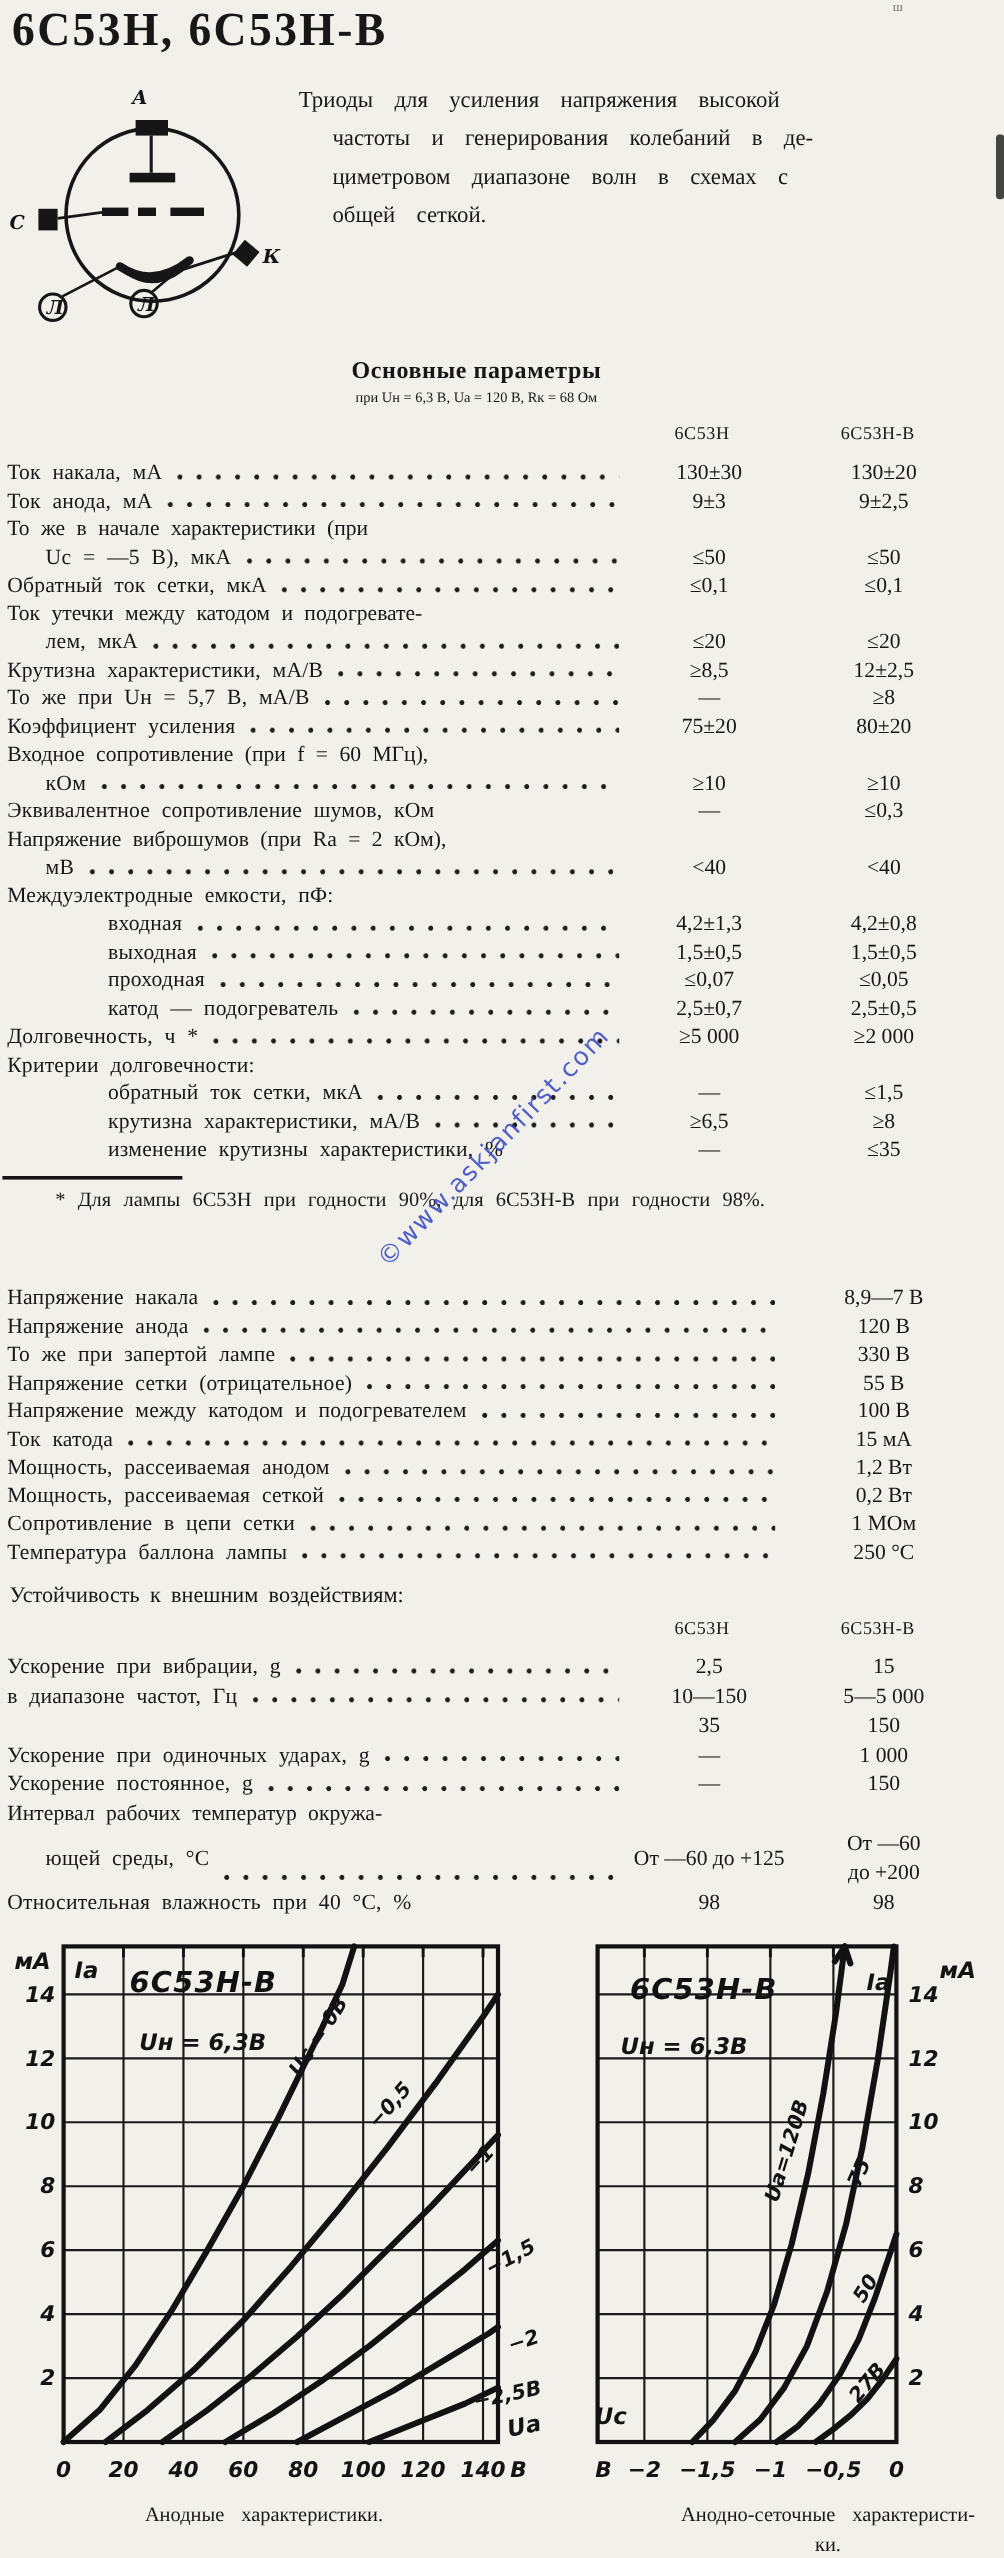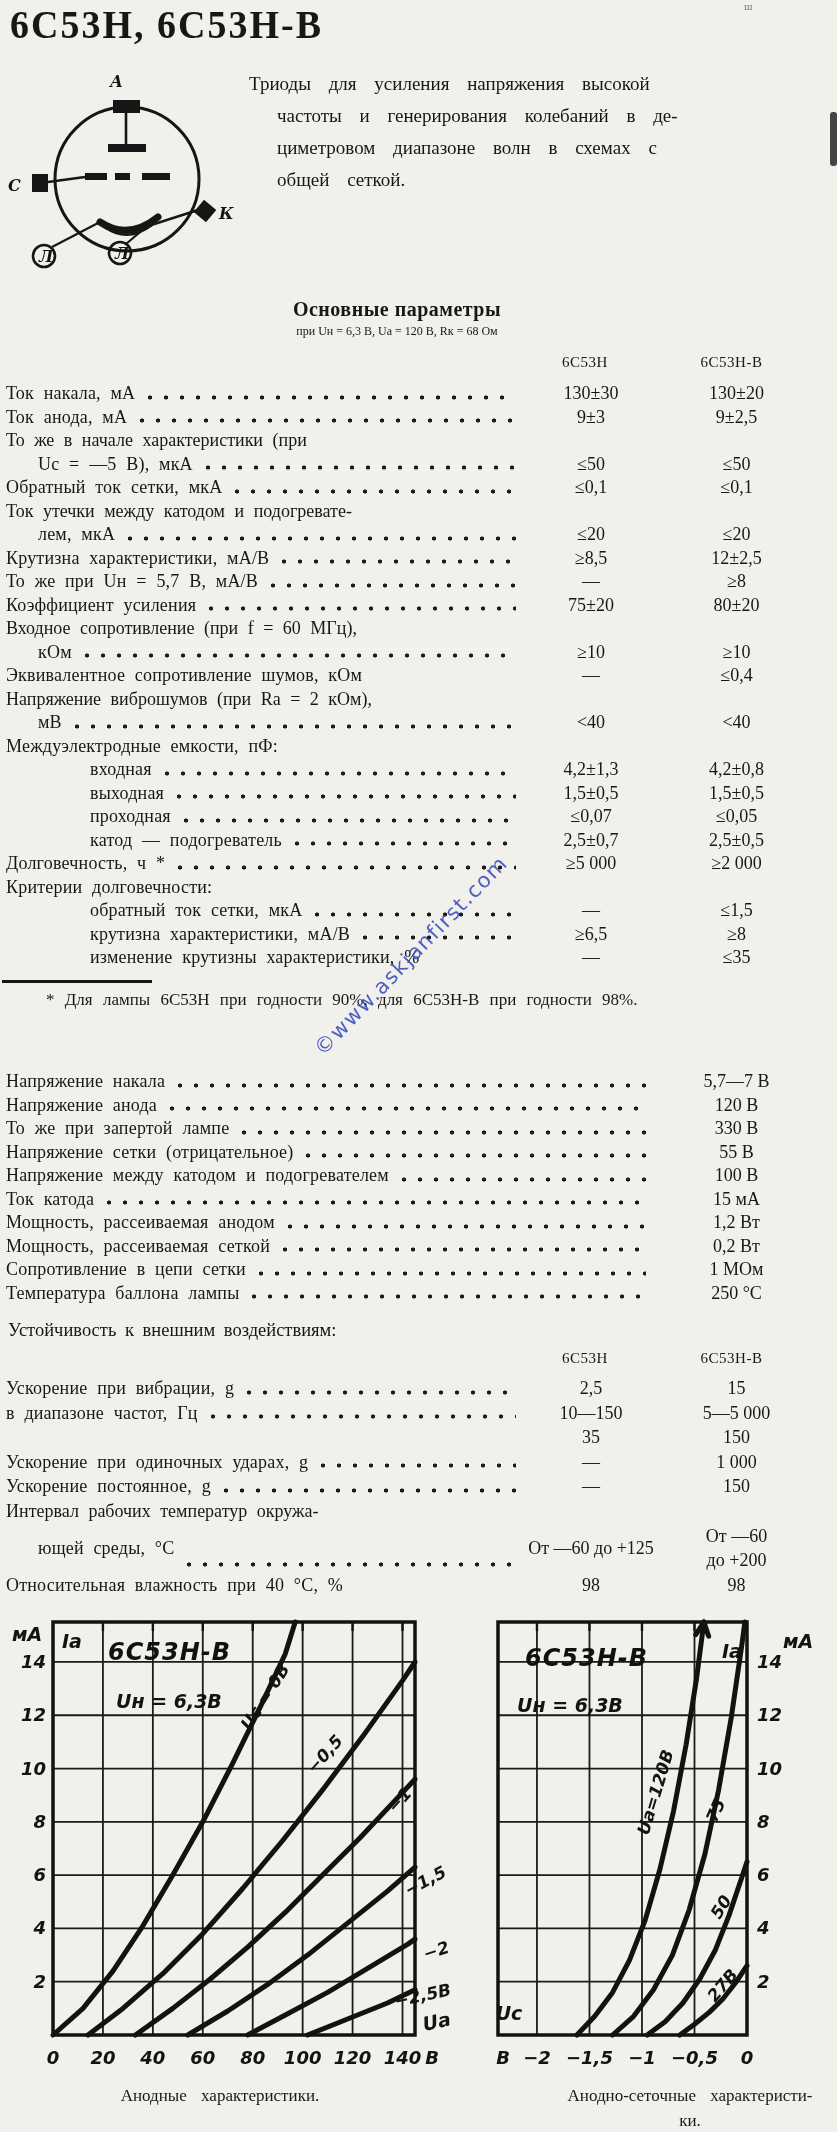--- a/index.html
+++ b/index.html
@@ -158,21 +158,21 @@
       <div class="row">
         <span class="lbl ind1">кОм</span>
         <span class="dots"></span>
         <span class="v">≥10</span>
         <span class="v2">≥10</span>
       </div>
       <div class="row">
         <span class="lbl">Эквивалентное сопротивление шумов, кОм</span>
         <span class="dots nodots"></span>
         <span class="v">—</span>
-        <span class="v2">≤0,4</span>
+        <span class="v2">≤0,3</span>
       </div>
       <div class="prel">Напряжение виброшумов (при Rа = 2 кОм),</div>
       <div class="row">
         <span class="lbl ind1">мВ</span>
         <span class="dots"></span>
         <span class="v">&lt;40</span>
         <span class="v2">&lt;40</span>
       </div>
       <div class="row">
         <span class="lbl">Междуэлектродные емкости, пФ:</span>
@@ -236,21 +236,21 @@
       </div>
     </div>
 
   <div class="footrule"></div>
   <div class="footnote">* Для лампы 6С53Н при годности 90%, для 6С53Н-В при годности 98%.</div>
 
   <div class="tbl" id="limits-table">
       <div class="row">
         <span class="lbl">Напряжение накала</span>
         <span class="dots"></span>
-        <span class="v2">5,7—7 В</span>
+        <span class="v2">8,9—7 В</span>
       </div>
       <div class="row">
         <span class="lbl">Напряжение анода</span>
         <span class="dots"></span>
         <span class="v2">120 В</span>
       </div>
       <div class="row">
         <span class="lbl">То же при запертой лампе</span>
         <span class="dots"></span>
         <span class="v2">330 В</span>

